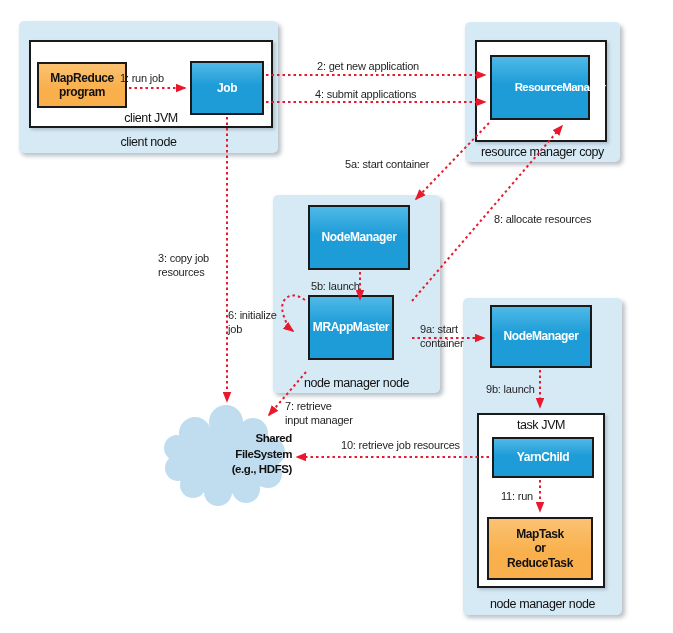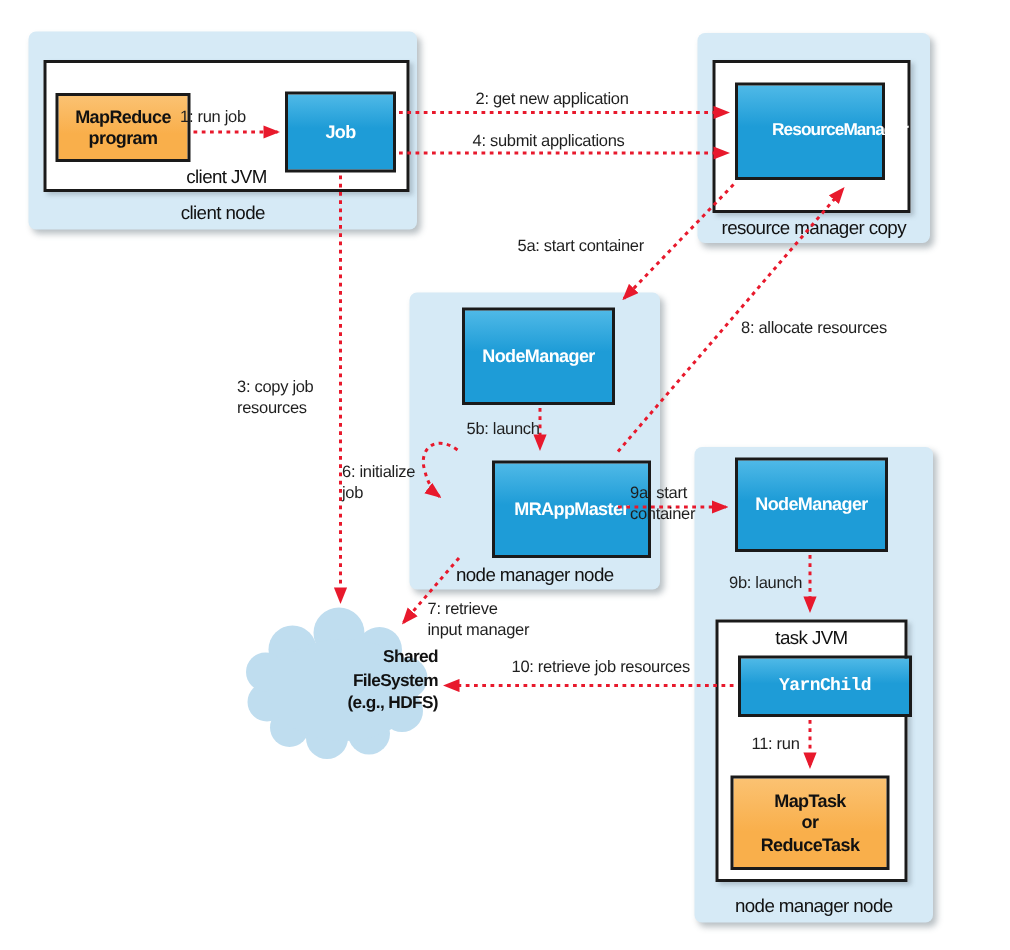--- a/index.html
+++ b/index.html
@@ -80,30 +80,30 @@
   <div class="node" style="left:465px;top:22px;width:155px;height:140px;">
     <div class="node-label" style="bottom:3px;">resource manager copy</div>
   </div>
   <div class="jvm" style="left:475px;top:40px;width:132px;height:102px;"></div>
   <div class="comp blue small-text" style="left:490px;top:55px;width:100px;height:65px;padding-left:40px;">ResourceManager</div>
 
   <div class="node" style="left:273px;top:195px;width:167px;height:198px;">
     <div class="node-label" style="bottom:3px;">node manager node</div>
   </div>
   <div class="comp blue" style="left:308px;top:205px;width:102px;height:65px;">NodeManager</div>
-  <div class="comp blue" style="left:308px;top:307px;width:106px;height:65px;margin-left:20px;">MRAppMaster</div>
+  <div class="comp blue" style="left:308px;top:295px;width:86px;height:65px;">MRAppMaster</div>
 
   <div class="node" style="left:463px;top:298px;width:159px;height:317px;">
     <div class="node-label" style="bottom:4px;">node manager node</div>
   </div>
   <div class="comp blue" style="left:490px;top:305px;width:102px;height:63px;">NodeManager</div>
   <div class="jvm" style="left:477px;top:413px;width:128px;height:175px;">
     <div class="node-label" style="top:3px;bottom:auto;">task JVM</div>
   </div>
-  <div class="comp blue" style="left:492px;top:437px;width:116px;height:41px;font-family:Liberation Mono, monospace;">YarnChild</div>
+  <div class="comp blue" style="left:492px;top:437px;width:102px;height:41px;">YarnChild</div>
   <div class="comp orange" style="left:487px;top:517px;width:106px;height:63px;">MapTask
 or
 ReduceTask</div>
 
   <svg class="overlay" width="673" height="633" viewBox="0 0 673 633">
     <defs>
       <marker id="ah" viewBox="0 0 10 8" refX="8.5" refY="4" markerWidth="11" markerHeight="9" orient="auto" markerUnits="userSpaceOnUse">
         <path class="ah" d="M0,0 L10,4 L0,8 Z"></path>
       </marker>
     </defs>

